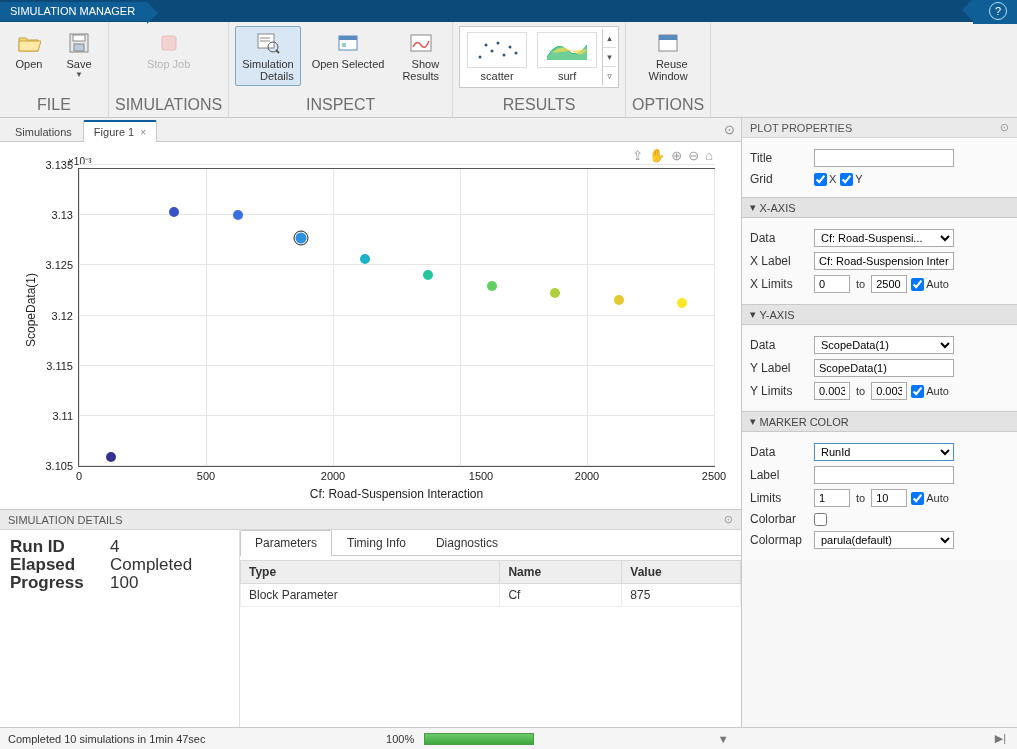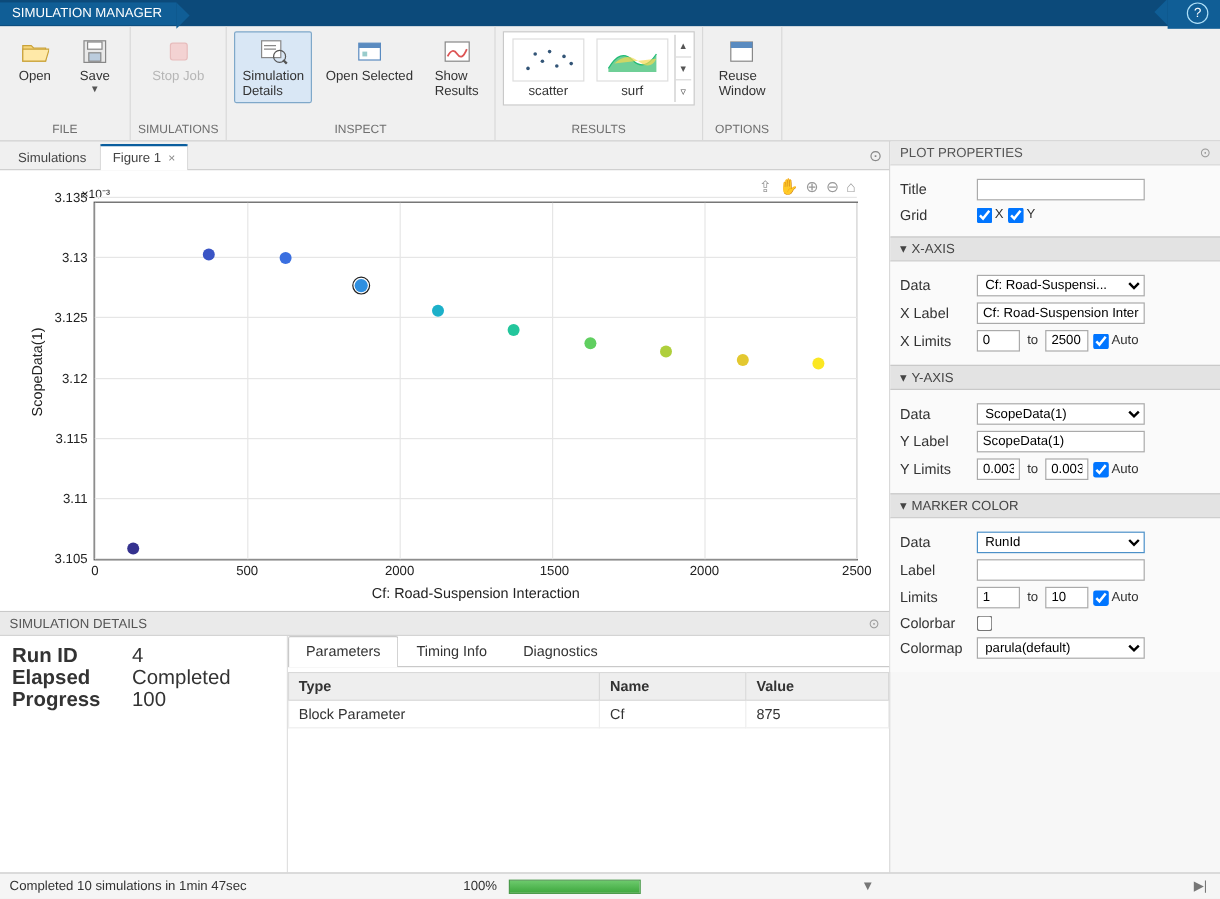--- a/index.html
+++ b/index.html
@@ -8,22 +8,22 @@
 .titlebar .spacer { flex: 1; }
 .titlebar .help { width: 18px; height: 18px; border: 1px solid #aedff7; border-radius: 10px; display:flex; align-items:center; justify-content:center; font-size:11px; color:#fff; }
 .titlebar .left-notch { margin-left: -6px; padding: 3px 12px 4px 10px; background: #105e96; position: relative; }
 .titlebar .left-notch::after { content:""; position:absolute; right:-11px; top:0; width:0; height:0; border-top:11px solid transparent; border-bottom:11px solid transparent; border-left:11px solid #105e96; }
 .titlebar .right-notch { margin-right: -6px; padding: 3px 10px 4px 16px; background: #105e96; position: relative; }
 .titlebar .right-notch::before { content:""; position:absolute; left:-11px; top:0; width:0; height:0; border-top:11px solid transparent; border-bottom:11px solid transparent; border-right:11px solid #105e96; }
 
 .ribbon { background: #f0f0f0; border-bottom: 1px solid #c9c9c9; display:flex; align-items: stretch; height: 96px; }
 .ribbon-group { border-right: 1px solid #d9d9d9; padding: 4px 6px 2px 6px; display:flex; flex-direction:column; align-items:center; }
 .ribbon-group .row { display:flex; gap: 4px; flex:1; align-items:flex-start; }
-.ribbon-group .grp-label { color:#6e6e6e; font-size:10px; text-align:center; padding: 1px 0; }
-.r-btn { display:flex; flex-direction:column; align-items:center; justify-content:flex-start; padding: 3px 6px; border: 1px solid transparent; border-radius:2px; min-width: 46px; text-align:left; gap:2px; cursor:pointer; }
+.ribbon-group .grp-label { color:#6e6e6e; font-size:16px; text-align:center; padding: 1px 0; }
+.r-btn { display:flex; flex-direction:column; align-items:center; justify-content:flex-start; padding: 3px 6px; border: 1px solid transparent; border-radius:2px; min-width: 46px; text-align:right; gap:2px; cursor:pointer; }
 .r-btn.active { background:#d9e7f5; border:1px solid #7fa8c9; }
 .r-btn.disabled { color:#b6b6b6; cursor:default; }
 .r-btn .icon { width:28px; height:26px; display:flex; align-items:center; justify-content:center; }
 .r-btn .lbl { font-size:11px; line-height:12px; }
 .dropdown-caret {font-size:8px; color:#555; margin-top:-2px;}
 
 .gallery { display:flex; align-items:center; border:1px solid #c9c9c9; background:#fff; padding:2px; height:62px; }
 .gallery .gitem { width:70px; height:56px; border:1px solid transparent; display:flex; flex-direction:column; align-items:center; justify-content:center; font-size:11px; gap:2px; }
 .gallery .gitem .thumb { width:60px; height:36px; border:1px solid #dedede; display:flex; align-items:center; justify-content:center; }
 .gallery .gctl { width:14px; display:flex; flex-direction:column; border-left:1px solid #c9c9c9; height:56px; }
@@ -261,21 +261,21 @@
       <div id="axes-wrap" style="flex:1; position:relative; margin: 20px 10px 36px 72px;">
         <div class="exponent" style="left:-10px; top:-14px;">×10⁻³</div>
         <div class="axes-box" id="axes" style="position:absolute; inset:0;">
             <div class="gridline" style="left: 0px; top: 0px; width: 1px; height: 100%;"></div>
             <div class="xtick" style="left: 0px;">0</div>
             <div class="gridline" style="left: 127px; top: 0px; width: 1px; height: 100%;"></div>
             <div class="xtick" style="left: 127px;">500</div>
             <div class="gridline" style="left: 254px; top: 0px; width: 1px; height: 100%;"></div>
             <div class="xtick" style="left: 254px;">2000</div>
             <div class="gridline" style="left: 381px; top: 0px; width: 1px; height: 100%;"></div>
-            <div class="xtick" style="left: 383px; text-align: right;">1500</div>
+            <div class="xtick" style="left: 402px; text-align: right;">1500</div>
             <div class="gridline" style="left: 508px; top: 0px; width: 1px; height: 100%;"></div>
             <div class="xtick" style="left: 508px;">2000</div>
             <div class="gridline" style="left: 635px; top: 0px; width: 1px; height: 100%;"></div>
             <div class="xtick" style="left: 635px;">2500</div>
             <div class="gridline" style="bottom: 0px; left: 0px; height: 1px; width: 100%;"></div>
             <div class="ytick" style="bottom: 0px;">3.105</div>
             <div class="gridline" style="bottom: 50.1667px; left: 0px; height: 1px; width: 100%;"></div>
             <div class="ytick" style="bottom: 50.1667px;">3.11</div>
             <div class="gridline" style="bottom: 100.333px; left: 0px; height: 1px; width: 100%;"></div>
             <div class="ytick" style="bottom: 100.333px;">3.115</div>

